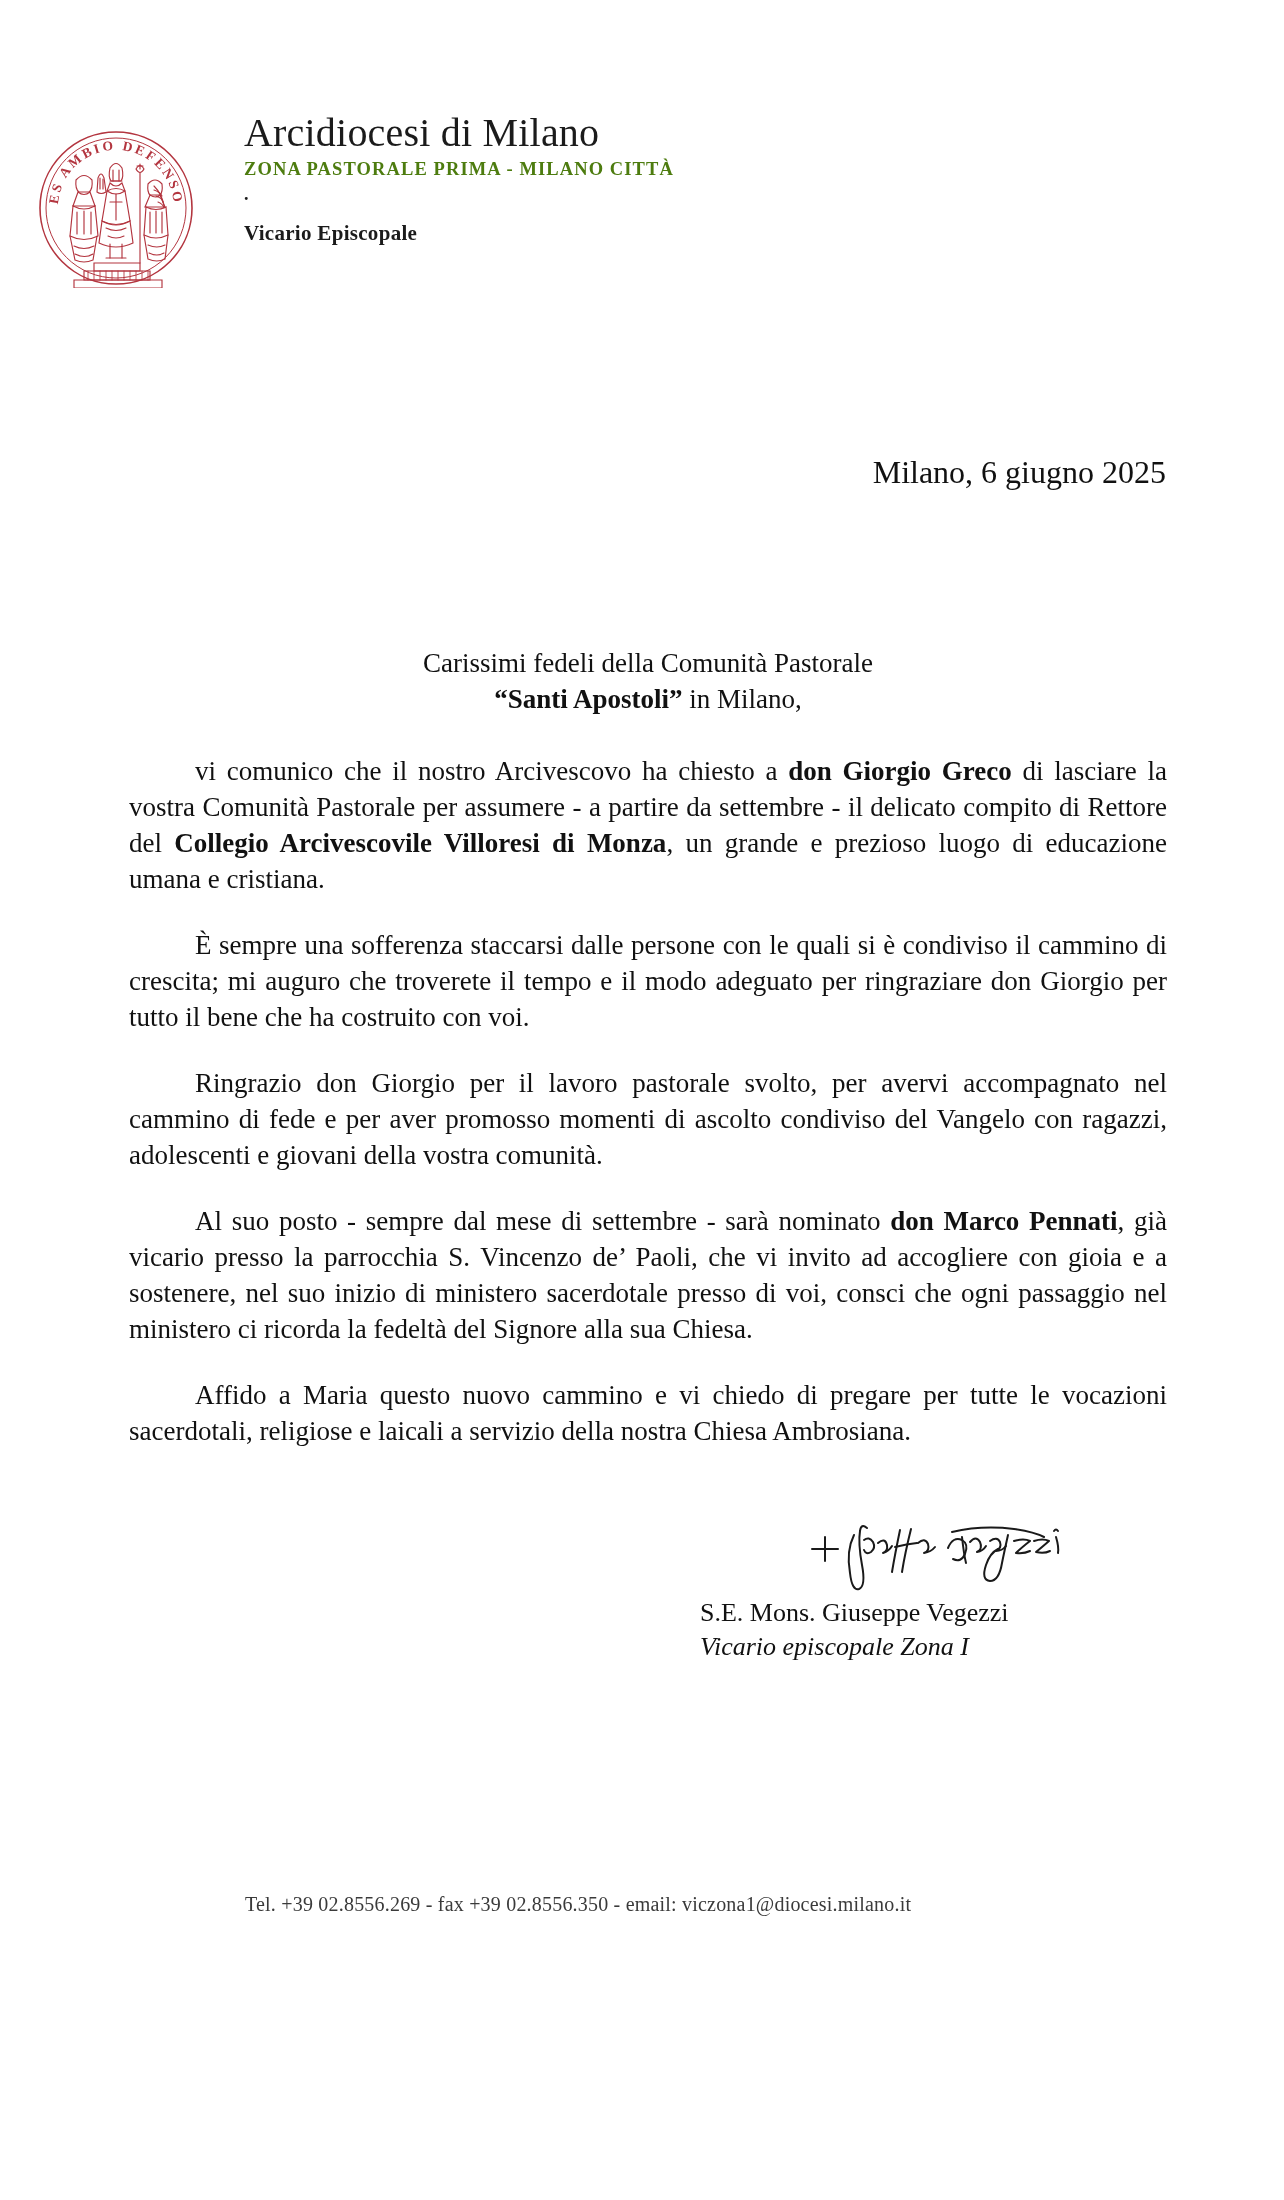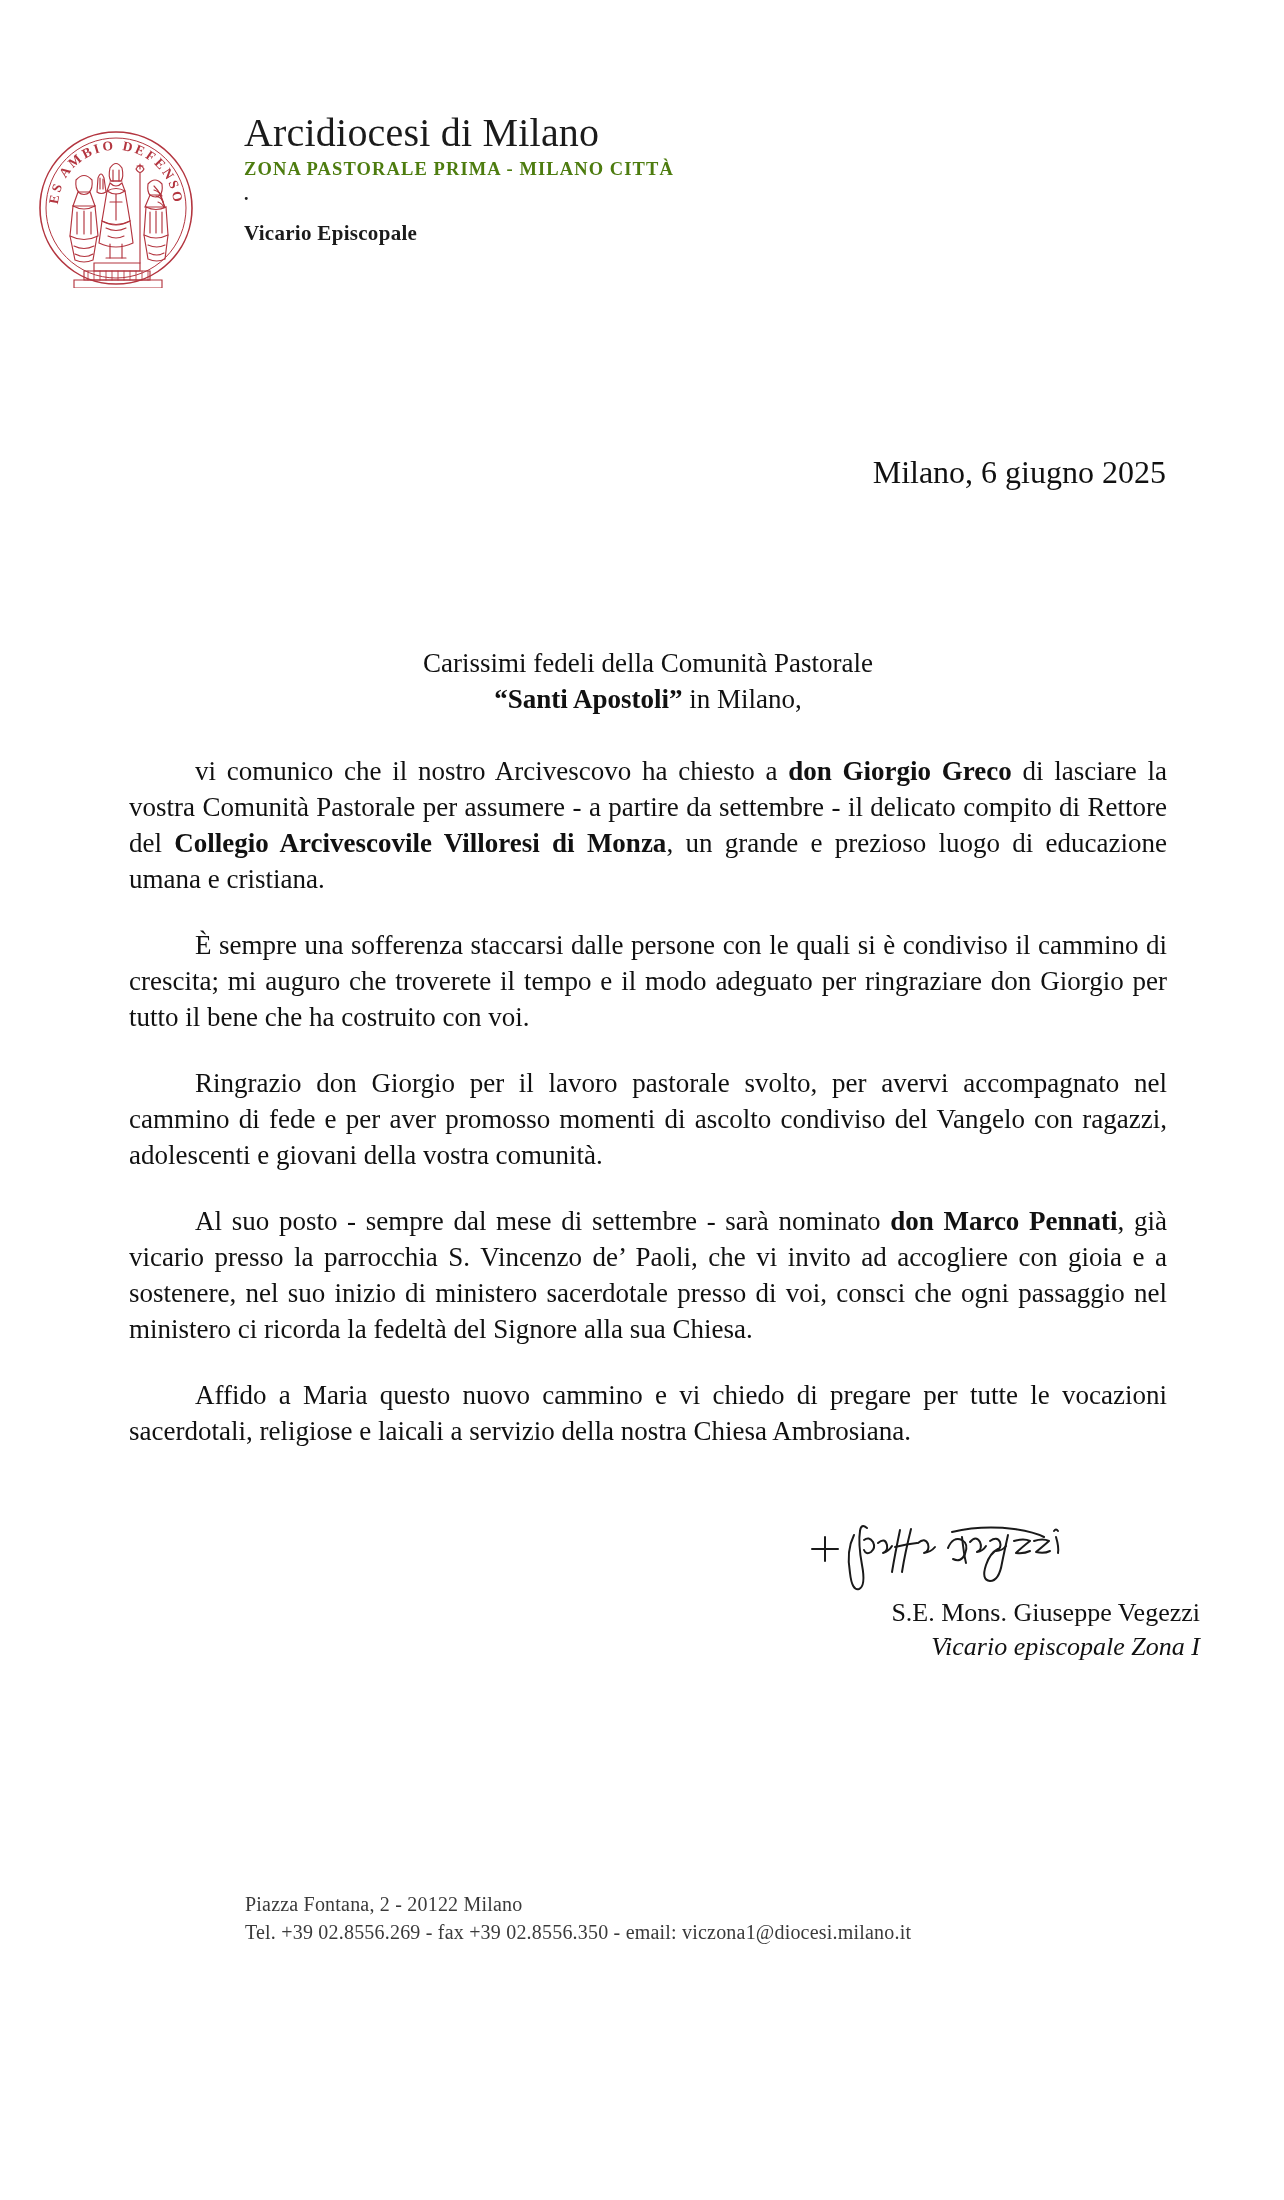--- a/index.html
+++ b/index.html
@@ -121,21 +121,21 @@
   .para-first { margin-top: 36px !important; }
 
   b, strong { font-weight: bold; }
 
   
   .signature-block {
     position: absolute;
     left: 700px;
     top: 1505px;
     width: 500px;
-    text-align: right;
+    text-align: left;
   }
   .sig-mark {
     position: relative;
     height: 92px;
     width: 100%;
   }
   .sig-mark svg {
     position: absolute;
     left: 102px;
     top: 0;
@@ -296,17 +296,16 @@
           <path d="M254 32 q3 10 2 16"></path>
           <path d="M252 26 q2 -3 4 0"></path>
         </g>
       </svg>
     </div>
     <div class="sig-name">S.E. Mons. Giuseppe Vegezzi</div>
     <div class="sig-role">Vicario episcopale Zona I</div>
   </div>
 
   <div class="footer">
-    <div class="footer-line">Piazza Fontana, 2 - 20122 Milano</div>
     <div class="footer-line">Tel. +39 02.8556.269 - fax +39 02.8556.350 - email: viczona1@diocesi.milano.it</div>
   </div>
 
 </div>
 
 </body></html>

